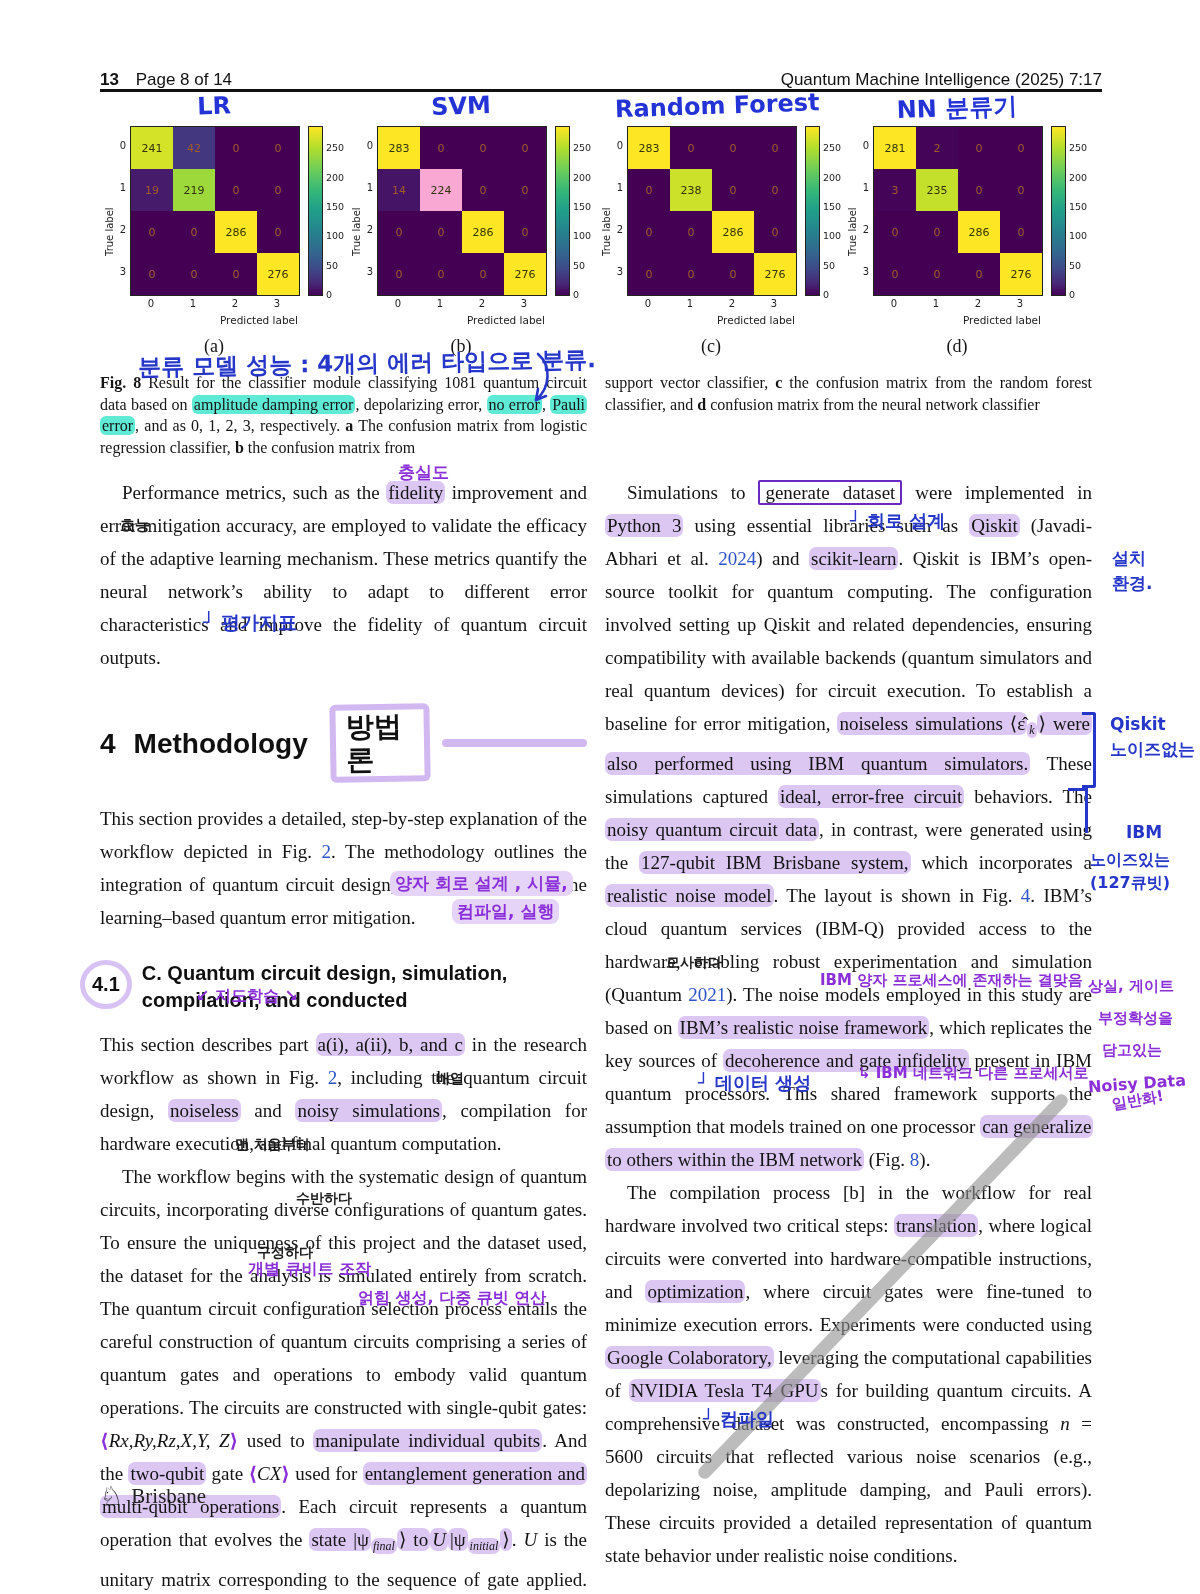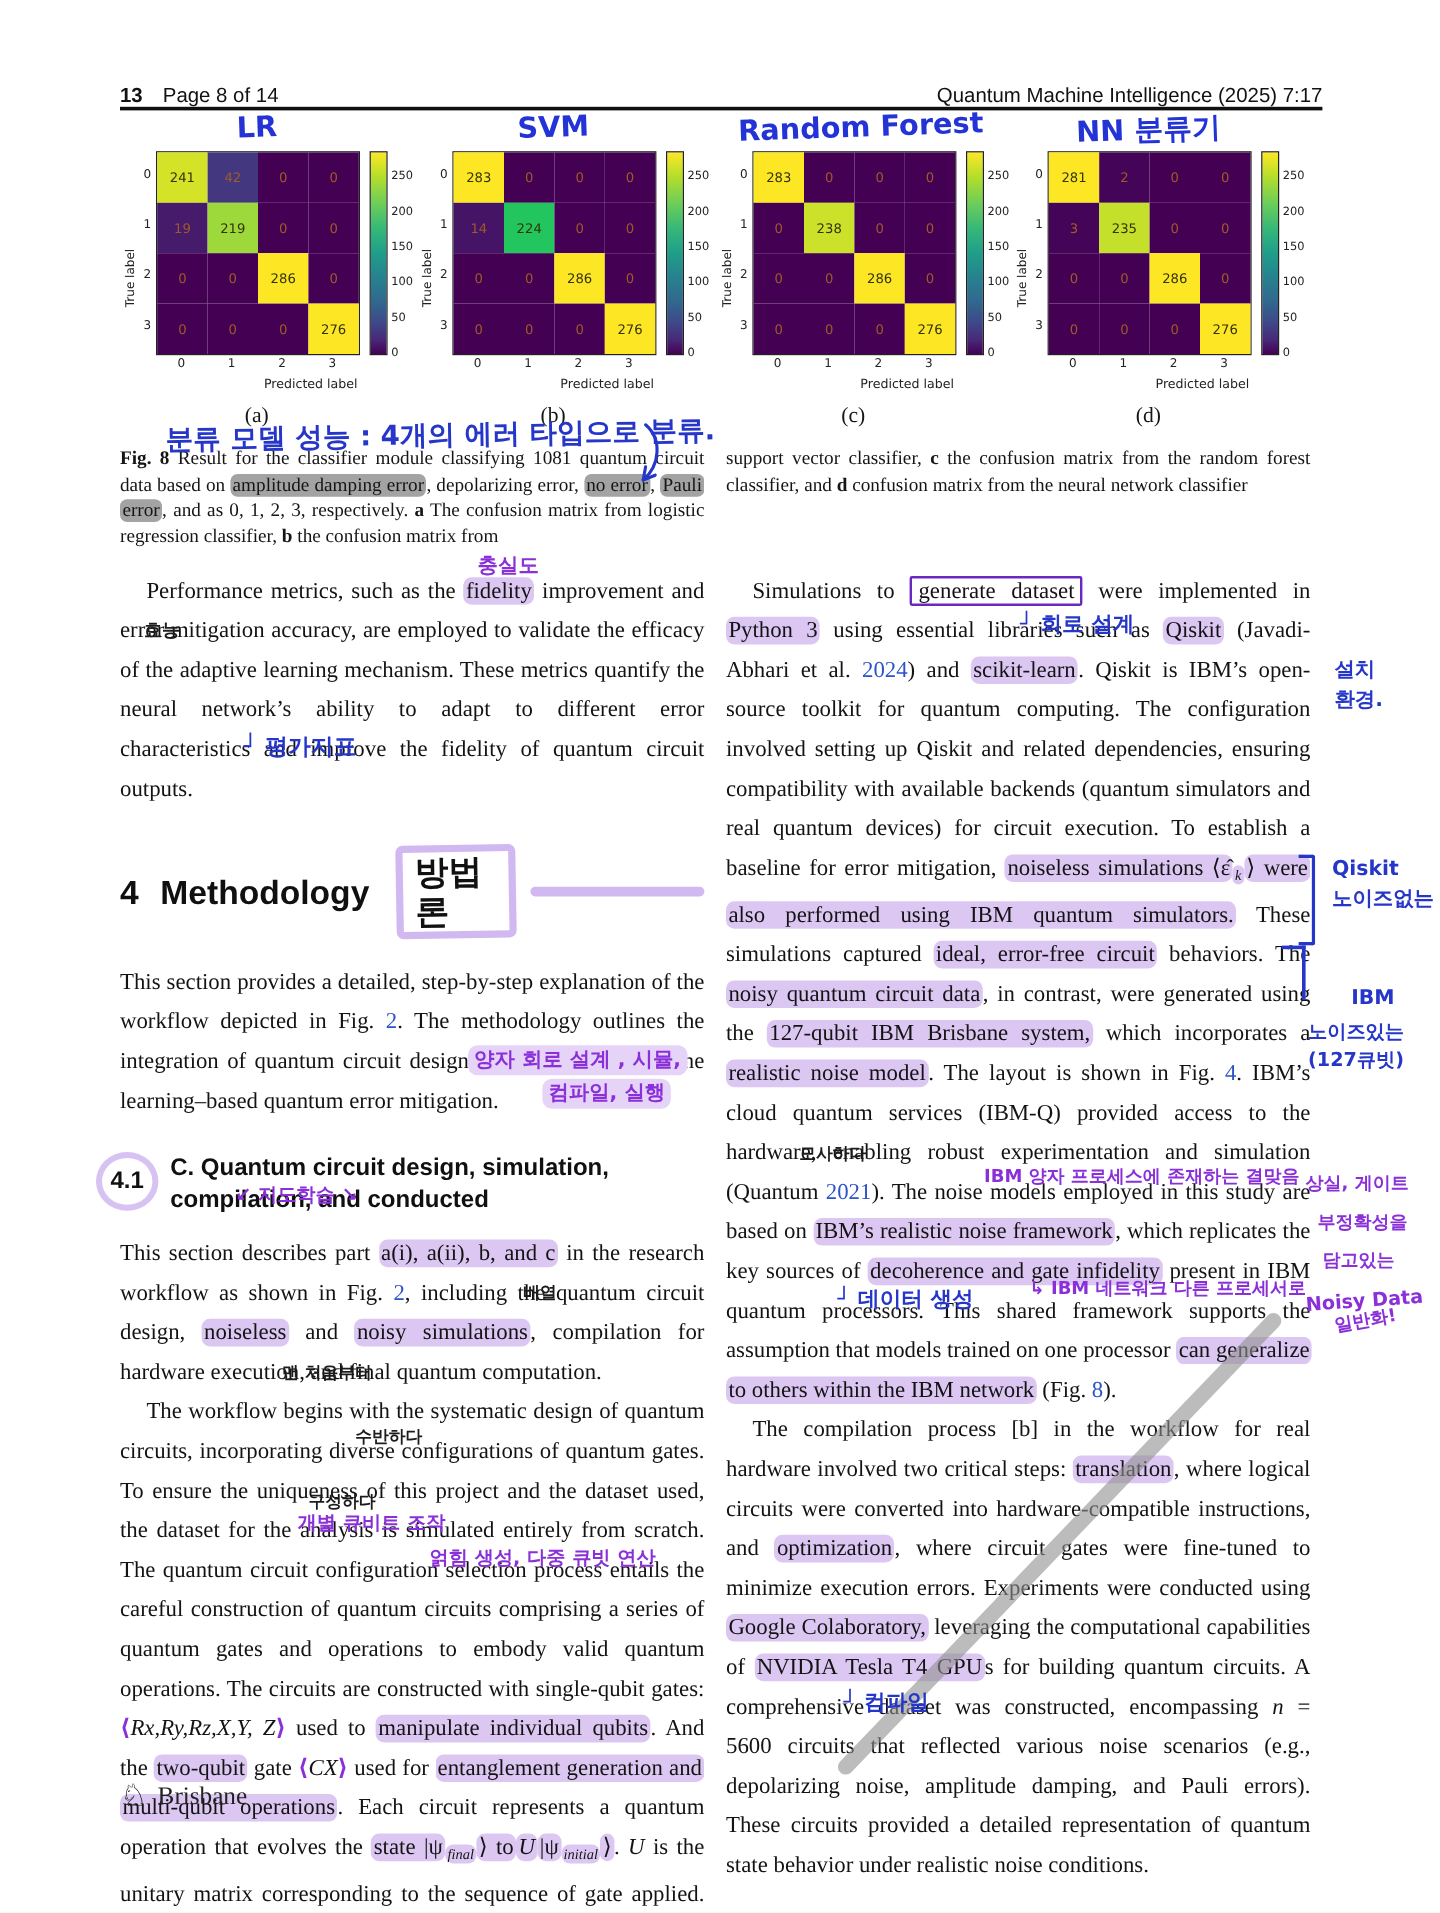--- a/index.html
+++ b/index.html
@@ -31,21 +31,21 @@
   .sublab{position:absolute;left:30px;top:238px;width:168px;text-align:center;font-size:18px;color:#151515;}
   
   .caption{position:absolute;width:487px;font-size:16px;line-height:21.5px;text-align:justify;color:#151515;}
   .col{position:absolute;width:487px;font-size:19px;line-height:33px;text-align:justify;color:#131313;}
   p{margin:0;}
   .indent{text-indent:22px;}
   .seg{}
   .sg-b{font-weight:700;}
   .sg-i{font-style:italic;}
   .sg-hp{background:#dcc7f3;border-radius:7px;padding:1px 2px;box-decoration-break:clone;}
-  .sg-hb{background:#a3a3a3;border-radius:6px;padding:1px 2px;box-decoration-break:clone;}
+  .sg-hb{background:#5eead4;border-radius:6px;padding:1px 2px;box-decoration-break:clone;}
   .sg-link{color:#2d53c8;}
   .sg-box{border:2.5px solid #6a28c2;padding:0 5px;border-radius:2px;}
   .sg-sub{font-size:12px;font-style:italic;vertical-align:-4px;}
   .sg-handp{color:#8b30d9;font-weight:700;font-family:"DejaVu Sans",sans-serif;}
   
   .h2row{display:flex;align-items:center;margin:30px 0 20px 0;font-family:"Liberation Sans",sans-serif;font-weight:700;color:#101010;}
   .h2num{font-size:28px;}
   .h2label{font-size:28px;margin-left:18px;}
   .handbox{margin-left:22px;border:6px solid #d2b8f1;border-radius:6px;padding:0 10px;
       font-family:"DejaVu Sans",sans-serif;font-size:28px;color:#111;transform:rotate(-1deg);}
@@ -128,21 +128,21 @@
         <div class="ytick" style="left: 12px; top: 42px;">0</div>
         <div class="ytick" style="left: 12px; top: 84px;">1</div>
         <div class="ytick" style="left: 12px; top: 126px;">2</div>
         <div class="ytick" style="left: 12px; top: 168px;">3</div>
         <div class="grid">
           <div class="cell" style="background: rgb(253, 231, 37); color: rgb(51, 50, 10);">283</div>
           <div class="cell" style="background: rgb(68, 1, 84); color: rgb(160, 90, 40);">0</div>
           <div class="cell" style="background: rgb(68, 1, 84); color: rgb(160, 90, 40);">0</div>
           <div class="cell" style="background: rgb(68, 1, 84); color: rgb(160, 90, 40);">0</div>
           <div class="cell" style="background: rgb(70, 20, 102); color: rgb(160, 90, 40);">14</div>
-          <div class="cell" style="background: #22c55e; color: rgb(51, 50, 10);">224</div>
+          <div class="cell" style="background: #f9a8d4; color: rgb(51, 50, 10);">224</div>
           <div class="cell" style="background: rgb(68, 1, 84); color: rgb(160, 90, 40);">0</div>
           <div class="cell" style="background: rgb(68, 1, 84); color: rgb(160, 90, 40);">0</div>
           <div class="cell" style="background: rgb(68, 1, 84); color: rgb(160, 90, 40);">0</div>
           <div class="cell" style="background: rgb(68, 1, 84); color: rgb(160, 90, 40);">0</div>
           <div class="cell" style="background: rgb(253, 231, 37); color: rgb(51, 50, 10);">286</div>
           <div class="cell" style="background: rgb(68, 1, 84); color: rgb(160, 90, 40);">0</div>
           <div class="cell" style="background: rgb(68, 1, 84); color: rgb(160, 90, 40);">0</div>
           <div class="cell" style="background: rgb(68, 1, 84); color: rgb(160, 90, 40);">0</div>
           <div class="cell" style="background: rgb(68, 1, 84); color: rgb(160, 90, 40);">0</div>
           <div class="cell" style="background: rgb(253, 231, 37); color: rgb(51, 50, 10);">276</div>

